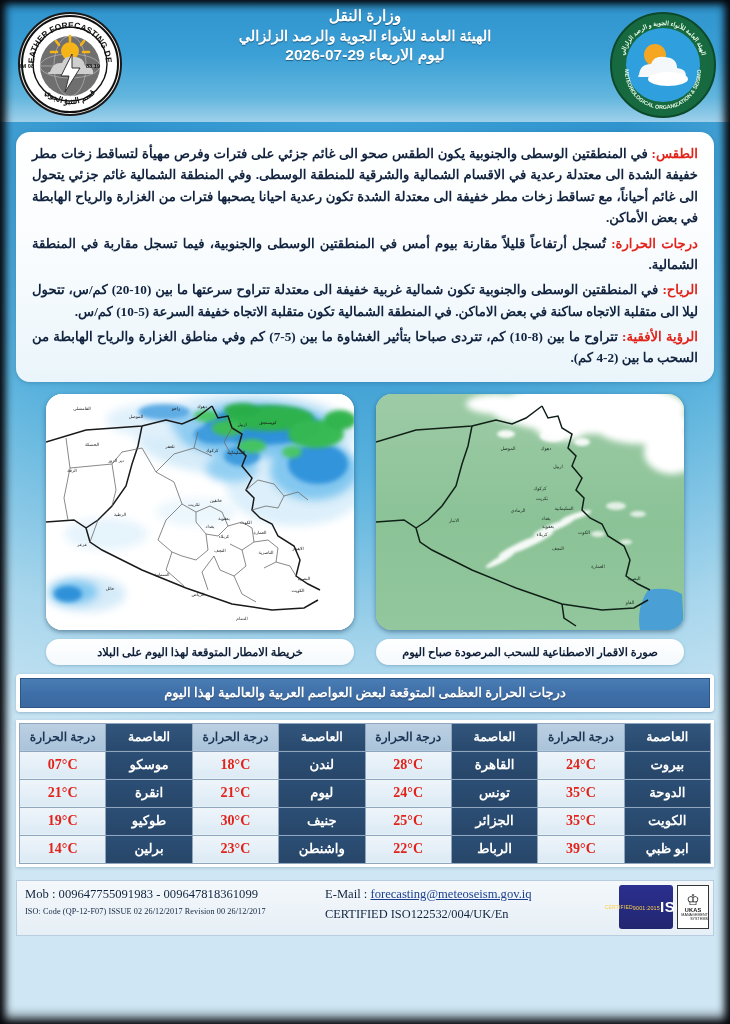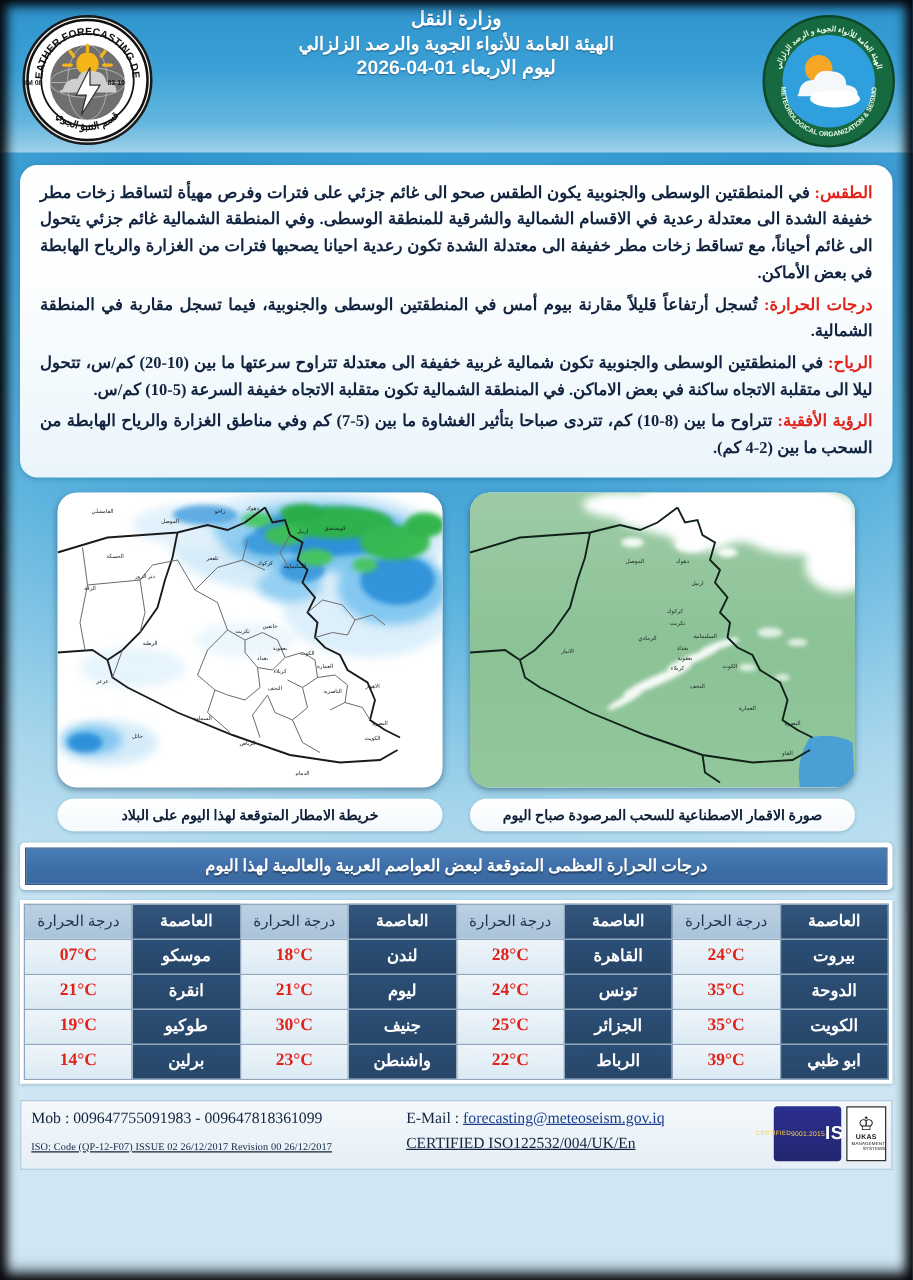--- a/index.html
+++ b/index.html
@@ -153,21 +153,21 @@
     text-align:center;
     vertical-align:middle;
     font-family:"Liberation Serif", serif;
   }
   th.h-cap {
     background:linear-gradient(180deg,#33567d 0%,#28496d 100%);
     color:#ffffff; font-weight:bold; font-size:12.6px;
   }
   th.h-temp {
     background:linear-gradient(180deg,#bcd0e2 0%,#aac3da 100%);
-    color:#1d3css; color:#1d3554; font-weight:normal; font-size:12.2px;
+    color:#1d3css; color:#1d3554; font-weight:bold; font-size:12.2px;
   }
   td.c-cap {
     background:linear-gradient(180deg,#2c4f76 0%,#274668 100%);
     color:#ffffff; font-weight:bold; font-size:13.2px;
   }
   td.c-temp {
     background:linear-gradient(180deg,#eef5fa 0%,#dceaf4 100%);
     color:#e2231a; font-weight:bold; font-size:14px;
     direction:ltr;
   }
@@ -185,25 +185,24 @@
     display:flex; align-items:center;
     direction:ltr;
     font-size:12.6px; color:#10243f;
     font-family:"Liberation Serif", serif;
     margin-bottom:5px;
   }
   .f-mob { width:300px; }
   .f-email { flex:1; }
   .f-email a { color:#1b3f8f; text-decoration:underline; }
   .f-row2 {
-    display:flex; align-items:flex-end;
+    display:flex; align-items:flex-start;
     direction:ltr;
     font-family:"Liberation Serif", serif;
     color:#10243f;
-    text-decoration:underline;
   }
   .f-iso { width:300px; font-size:8.2px; letter-spacing:.1px; }
   .f-cert { flex:1; font-size:12.4px; }
 
   .iso-badge {
     position:absolute; top:4px; right:40px;
     width:54px; height:44px;
     background:linear-gradient(180deg,#2b2f8f 0%,#22266f 100%);
     border-radius:3px;
     display:flex; flex-direction:row;
@@ -265,21 +264,21 @@
           <textPath href="#arcB" startOffset="50%" text-anchor="middle">قسم التنبؤ الجوي</textPath>
         </text>
         <text x="14" y="54" font-size="5.6" font-weight="bold" fill="#111">IM 08</text>
         <text x="80" y="54" font-size="5.6" font-weight="bold" fill="#111">19 83</text>
       </svg>
     </div>
 
     <div class="header-text">
       <div class="ht1">وزارة النقل</div>
       <div class="ht2">الهيئة العامة للأنواء الجوية والرصد الزلزالي</div>
-      <div class="ht4">ليوم الاربعاء 01-04-2026</div>
+      <div class="ht4">ليوم الاربعاء 29-07-2026</div>
     </div>
 
     <div class="logo-right">
       <svg viewBox="0 0 100 100" width="100" height="100" aria-hidden="true">
         <circle cx="50" cy="50" r="49" fill="#17693f"></circle>
         <circle cx="50" cy="50" r="37" fill="#2fa0dd"></circle>
         <circle cx="42" cy="40" r="11" fill="#f5a623"></circle>
         <path d="M26 60 q1-11 12-11 q3-9 14-7 q12 1 12 11 q10 1 9 9 l-47 0 q-2-1 0-2z" fill="#f4f8fa"></path>
         <ellipse cx="55" cy="64" rx="20" ry="7" fill="#ffffff"></ellipse>
         <path id="arcMT" d="M10 50 a40 40 0 0 1 80 0" fill="none"></path>

